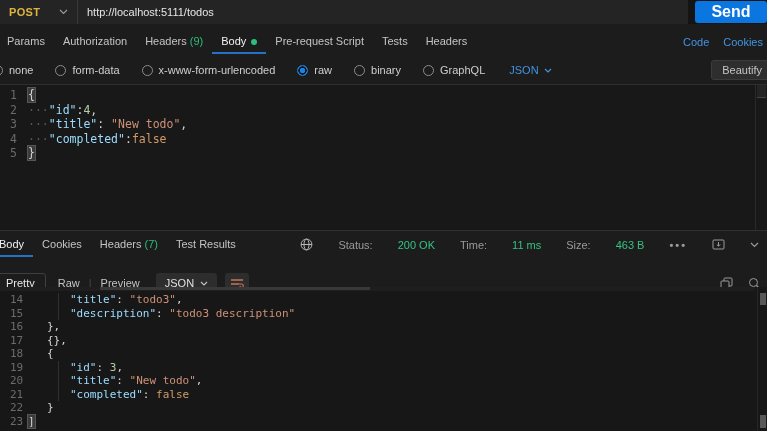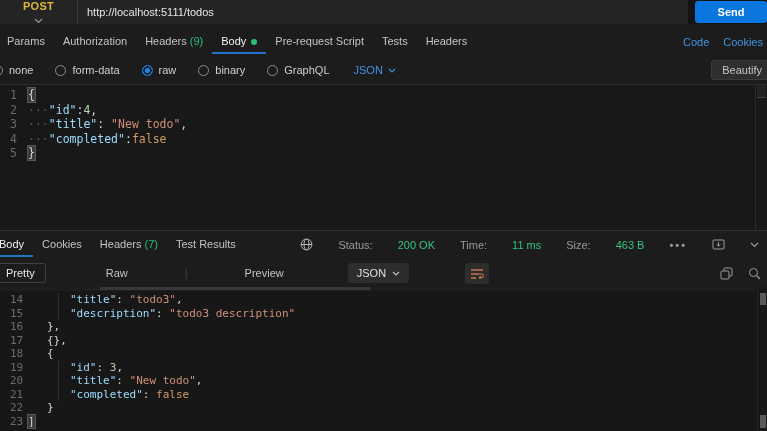--- a/index.html
+++ b/index.html
@@ -6,26 +6,26 @@
   html,body { width:767px; height:431px; }
   body {
     position:relative; background:#1c1c1c; overflow:hidden;
     font-family:"Liberation Sans", sans-serif; font-size:11px; color:#c9c9c9;
   }
   .abs { position:absolute; left:0; right:0; }
 
   
   .urlbar { top:0; height:24px; display:flex; align-items:stretch; background:#141414; }
   .method-select { width:78px; background:#242424; display:flex; align-items:center;
-    justify-content:space-between; padding:0 9px; border-right:1px solid #3a3a3a; cursor:pointer;flex-direction:column; }
+    justify-content:space-between; padding:0 9px; border-right:1px solid #3a3a3a; cursor:pointer; }
   .method-label { color:#e0b53e; font-weight:bold; font-size:11px; letter-spacing:.3px; }
   .url-field { flex:1; background:#242424; display:flex; align-items:center; padding-left:9px;
     color:#e6e6e6; margin-right:7px; }
   .send-btn { width:72px; height:22px; margin-top:1px; background:#0b76e0; color:#fff; border:none;
-    border-radius:3px; font-family:"Liberation Sans",sans-serif; font-size:11px; font-weight:bold; cursor:pointer; }
+    border-radius:3px; font-family:"Liberation Sans",sans-serif; font-size:16px; font-weight:bold; cursor:pointer; }
   .chev { display:inline-block; }
 
   
   .req-tabs { top:29px; height:25px; display:flex; align-items:center; padding-left:8px; }
   .tab { padding:0 9px; height:25px; line-height:24px; color:#c4c4c4; cursor:pointer; white-space:nowrap; }
   .tab.first { margin-left:-10px; }
   .tab.active { color:#f2f2f2; border-bottom:2px solid #2472c8; }
   .count-green { color:#2ebd7b; }
   .body-dot { display:inline-block; width:6px; height:6px; border-radius:50%; background:#2ebd7b;
     margin-left:5px; vertical-align:middle; }
@@ -71,21 +71,21 @@
 
   
   .resp-tabs { top:232px; height:25px; display:flex; align-items:center; }
   .status-cluster { margin-left:auto; display:flex; align-items:center; gap:25px; padding-right:8px;
     color:#9a9a9a; }
   .status-green { color:#35c282; }
   .dots { color:#9a9a9a; letter-spacing:2px; font-weight:bold; cursor:pointer; }
   .icon-btn { display:inline-flex; align-items:center; justify-content:center; cursor:pointer; }
 
   
-  .resp-toolbar { top:259px; height:28px; display:flex; align-items:center;gap:48px; }
+  .resp-toolbar { top:269px; height:28px; display:flex; align-items:center; }
   .pretty-btn { margin-left:-5px; border:1px solid #3f3f3f; border-radius:3px; padding:3px 10px;
     color:#e8e8e8; cursor:pointer; }
   .plain-btn { margin-left:12px; color:#c4c4c4; cursor:pointer; }
   .vsep { color:#454545; margin:0 9px; }
   .drop-btn { margin-left:16px; background:#2d2d2d; border-radius:3px; padding:4px 9px; color:#e0e0e0;
     display:flex; align-items:center; gap:6px; cursor:pointer; }
   .wrap-btn { margin-left:8px; background:#2d2d2d; border-radius:3px; width:24px; height:21px;
     display:flex; align-items:center; justify-content:center; cursor:pointer; }
   .toolbar-right { margin-left:auto; display:flex; align-items:center; gap:15px; padding-right:6px; }
 
@@ -136,20 +136,24 @@
 <div class="abs body-opts">
   <div class="radio-item first">
     <span class="radio"></span>
     <span>none</span>
   </div>
   <div class="radio-item">
     <span class="radio"></span>
     <span>form-data</span>
   </div>
   <div class="radio-item">
+    <span class="radio"></span>
+    <span>x-www-form-urlencoded</span>
+  </div>
+  <div class="radio-item">
     <span class="radio selected"></span>
     <span>raw</span>
   </div>
   <div class="radio-item">
     <span class="radio"></span>
     <span>binary</span>
   </div>
   <div class="radio-item">
     <span class="radio"></span>
     <span>GraphQL</span>

